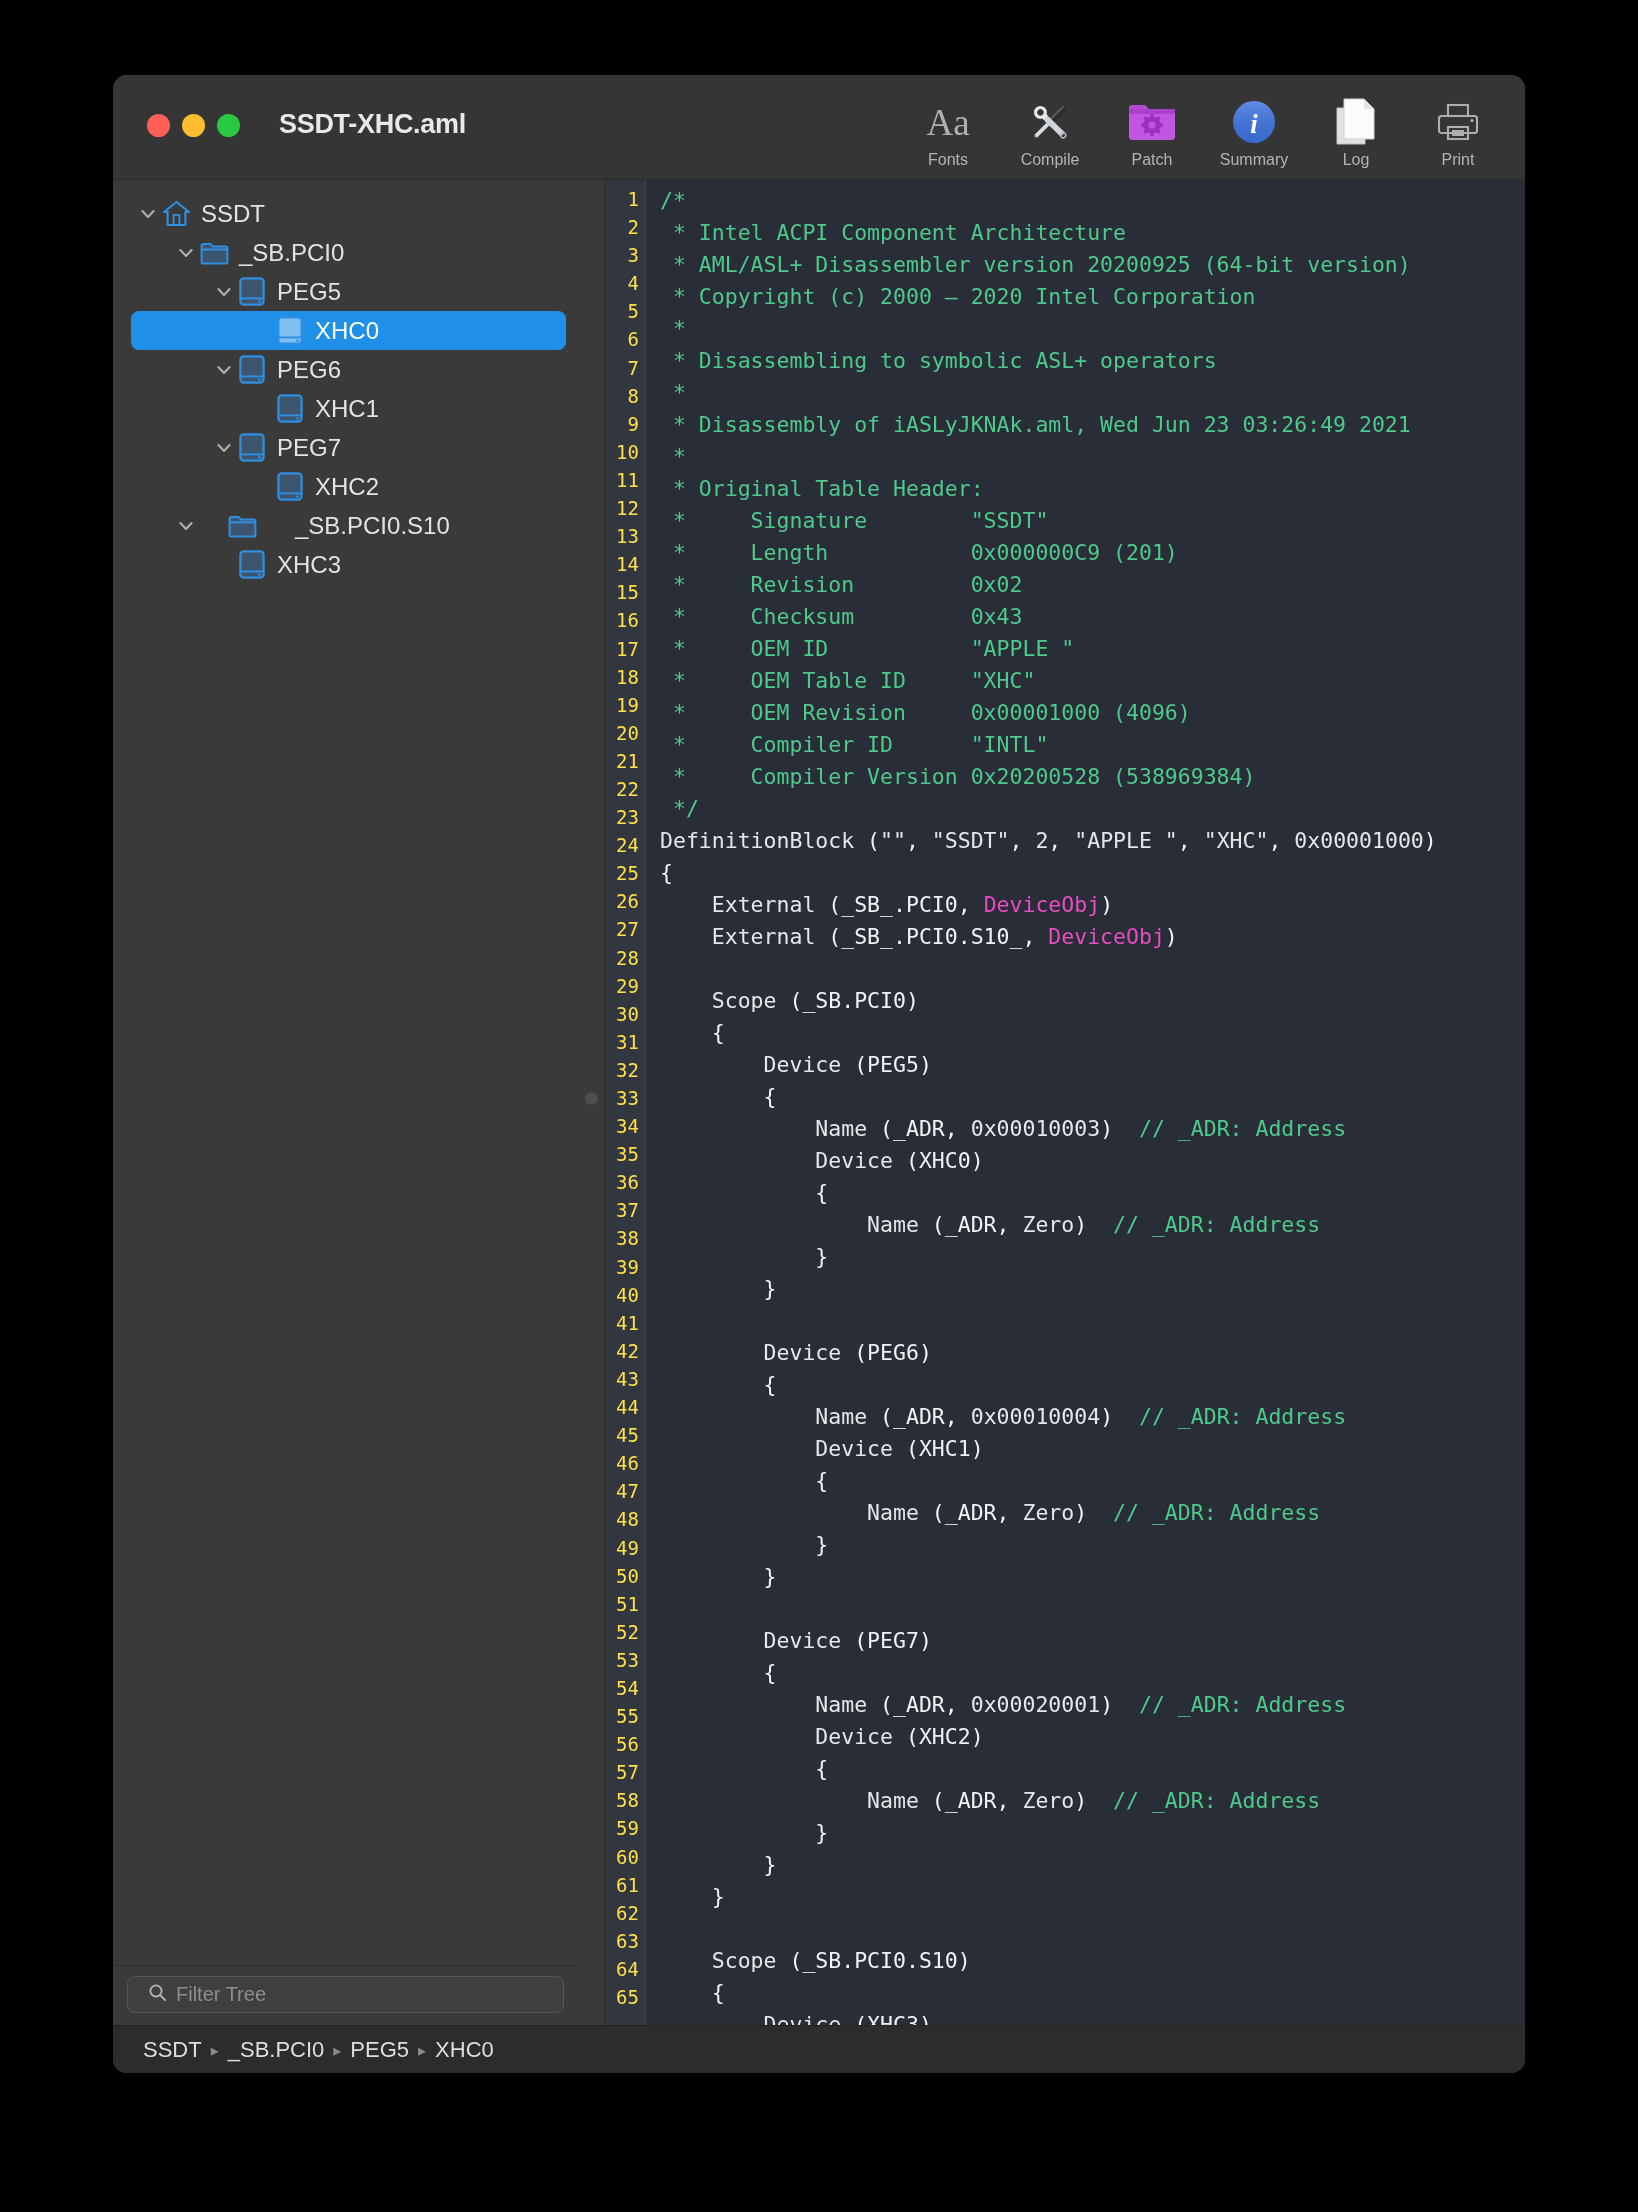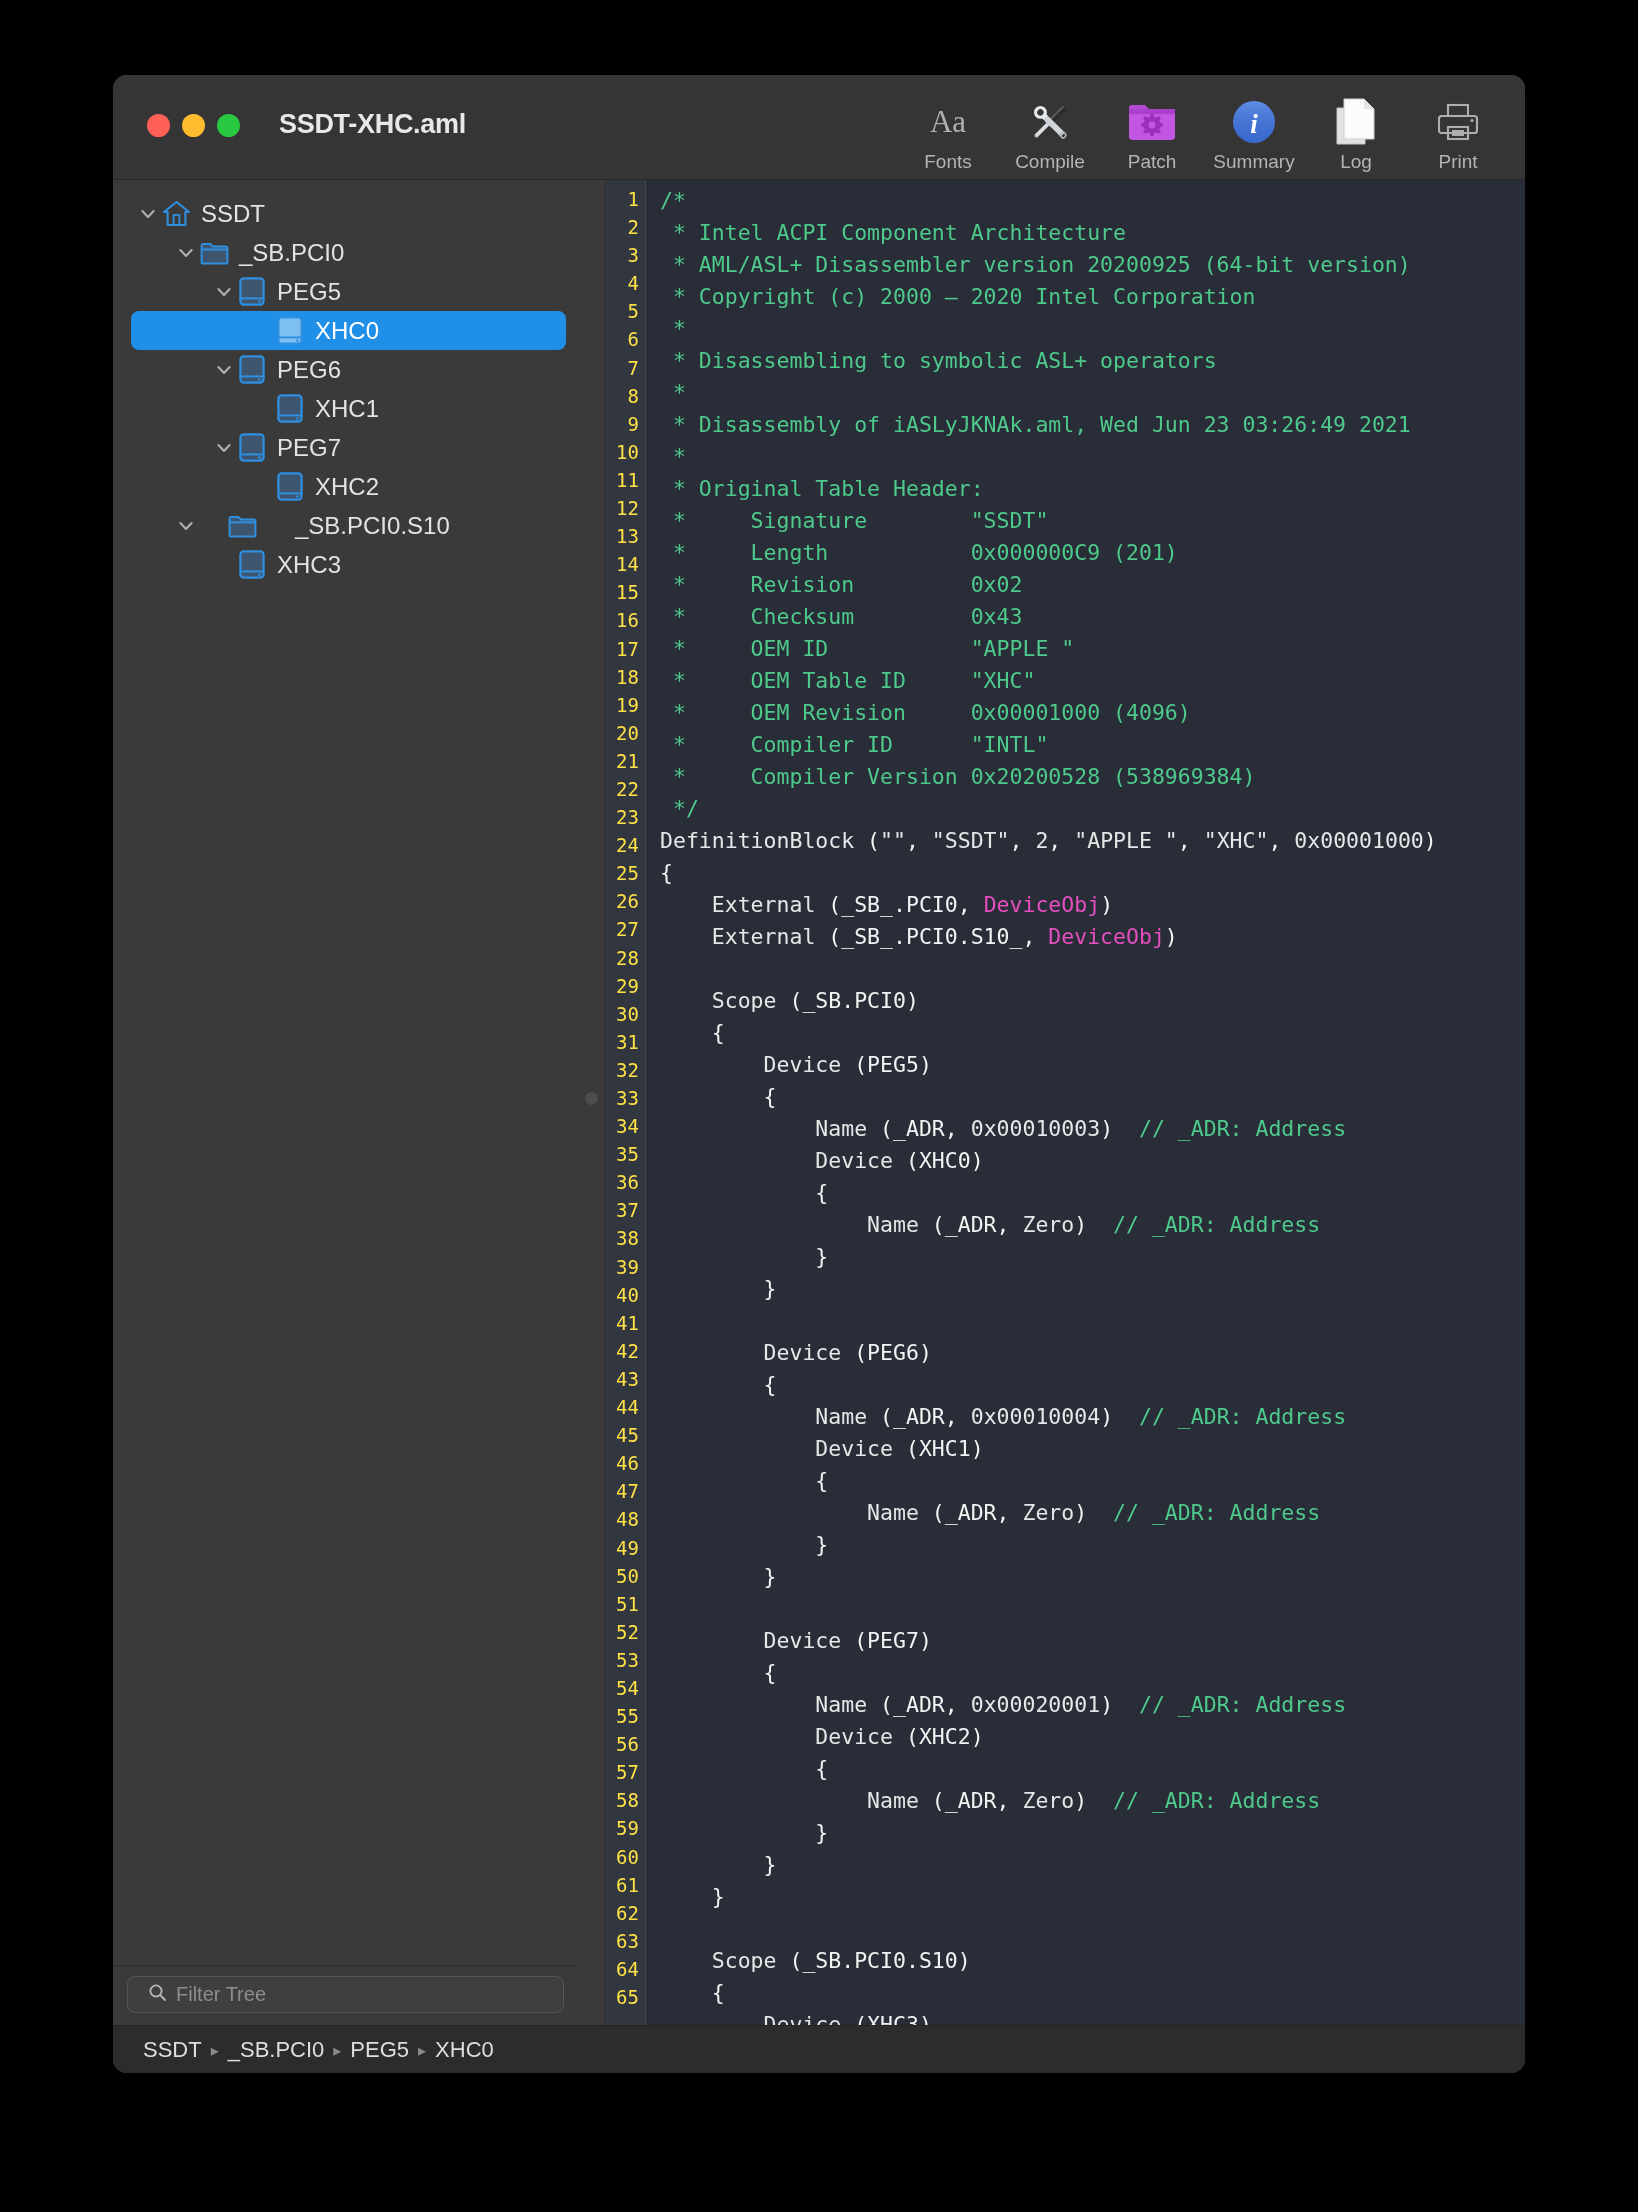--- a/index.html
+++ b/index.html
@@ -63,26 +63,26 @@
     cursor: default;
   }
   .tb-icon {
     height: 54px;
     display: flex;
     align-items: center;
     justify-content: center;
   }
   .tb-label {
     color: #b4b4b4;
-    font-size: 19px;
+    font-size: 16px;
     margin-top: 2px;
   }
   .aa-glyph {
     color: #b0b0b0;
-    font-size: 31px;
+    font-size: 37px;
     font-family: "Liberation Serif", serif;
   }
 
   
   #body-split { flex: 1; display: flex; min-height: 0; }
 
   
   #sidebar {
     width: 465px;
     background: #3a3a3a;

